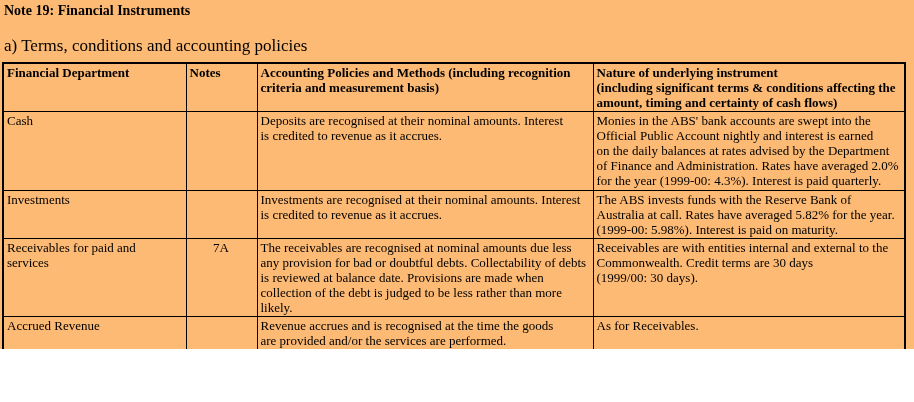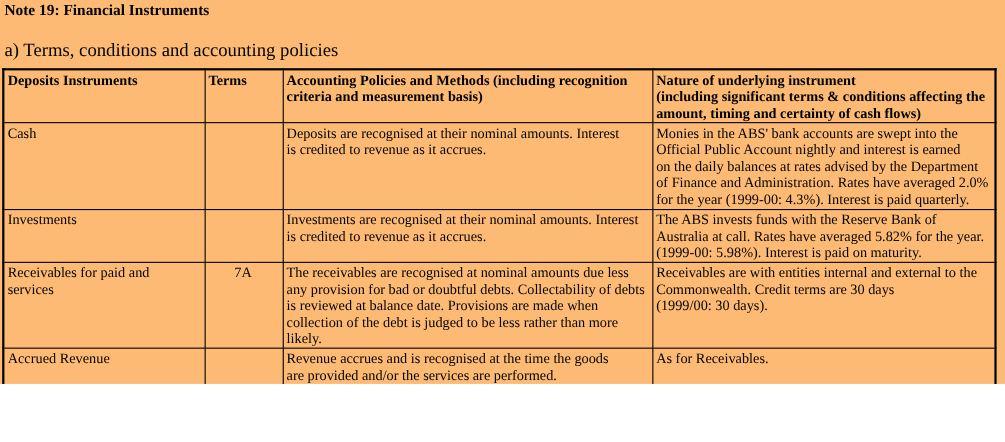--- a/index.html
+++ b/index.html
@@ -65,22 +65,22 @@
 
   <table class="fi-table">
     <colgroup>
       <col class="col-instrument">
       <col class="col-notes">
       <col class="col-policy">
       <col class="col-nature">
     </colgroup>
     <thead>
       <tr class="h48">
-        <th>Deposits Instruments</th>
-        <th>Terms</th>
+        <th>Financial Department</th>
+        <th>Notes</th>
         <th>Accounting Policies and Methods (including recognition
 criteria and measurement basis)</th>
         <th>Nature of underlying instrument
 (including significant terms &amp; conditions affecting the
 amount, timing and certainty of cash flows)</th>
       </tr>
     </thead>
     <tbody>
       <tr class="h79">
         <td>Cash</td>

